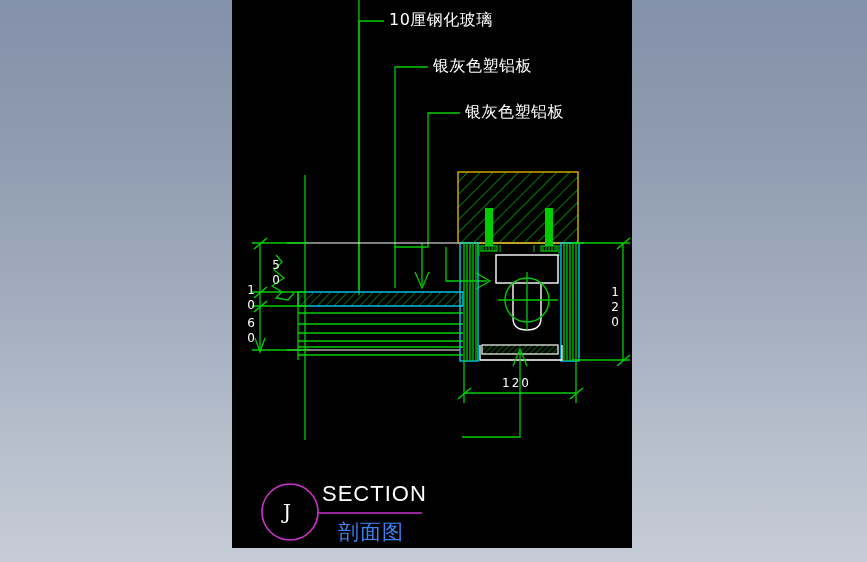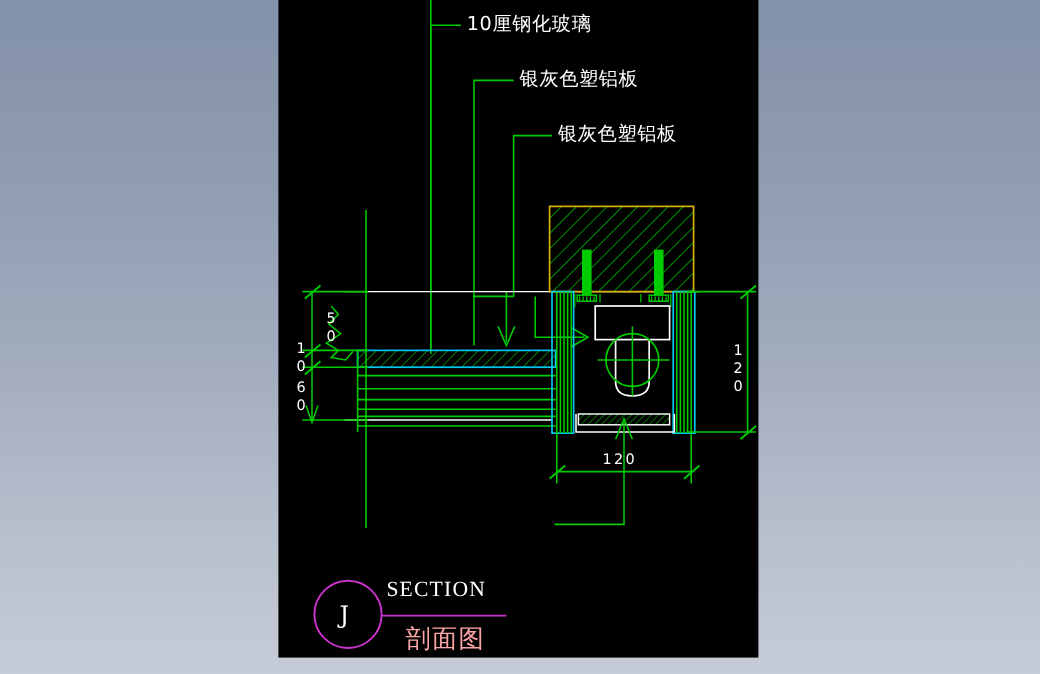--- a/index.html
+++ b/index.html
@@ -53,28 +53,28 @@
     white-space: nowrap;
   }
   .dim-vert {
     writing-mode: vertical-rl;
     text-orientation: upright;
     letter-spacing: 1px;
   }
   .sect-en {
     position: absolute;
     color: #ffffff;
-    font-family: Liberation Serif, serif;
-    font-size: 18px;
+    font-family: Liberation Sans, sans-serif;
+    font-size: 22px;
     letter-spacing: 1px;
     white-space: nowrap;
   }
   .sect-cn {
     position: absolute;
-    color: #fca5a5;
+    color: #3b82f6;
     font-family: Liberation Sans, sans-serif;
     font-size: 21px;
     letter-spacing: 1px;
     white-space: nowrap;
   }
   .sect-j {
     position: absolute;
     color: #ffffff;
     font-family: "DejaVu Serif", serif;
     font-size: 20px;

